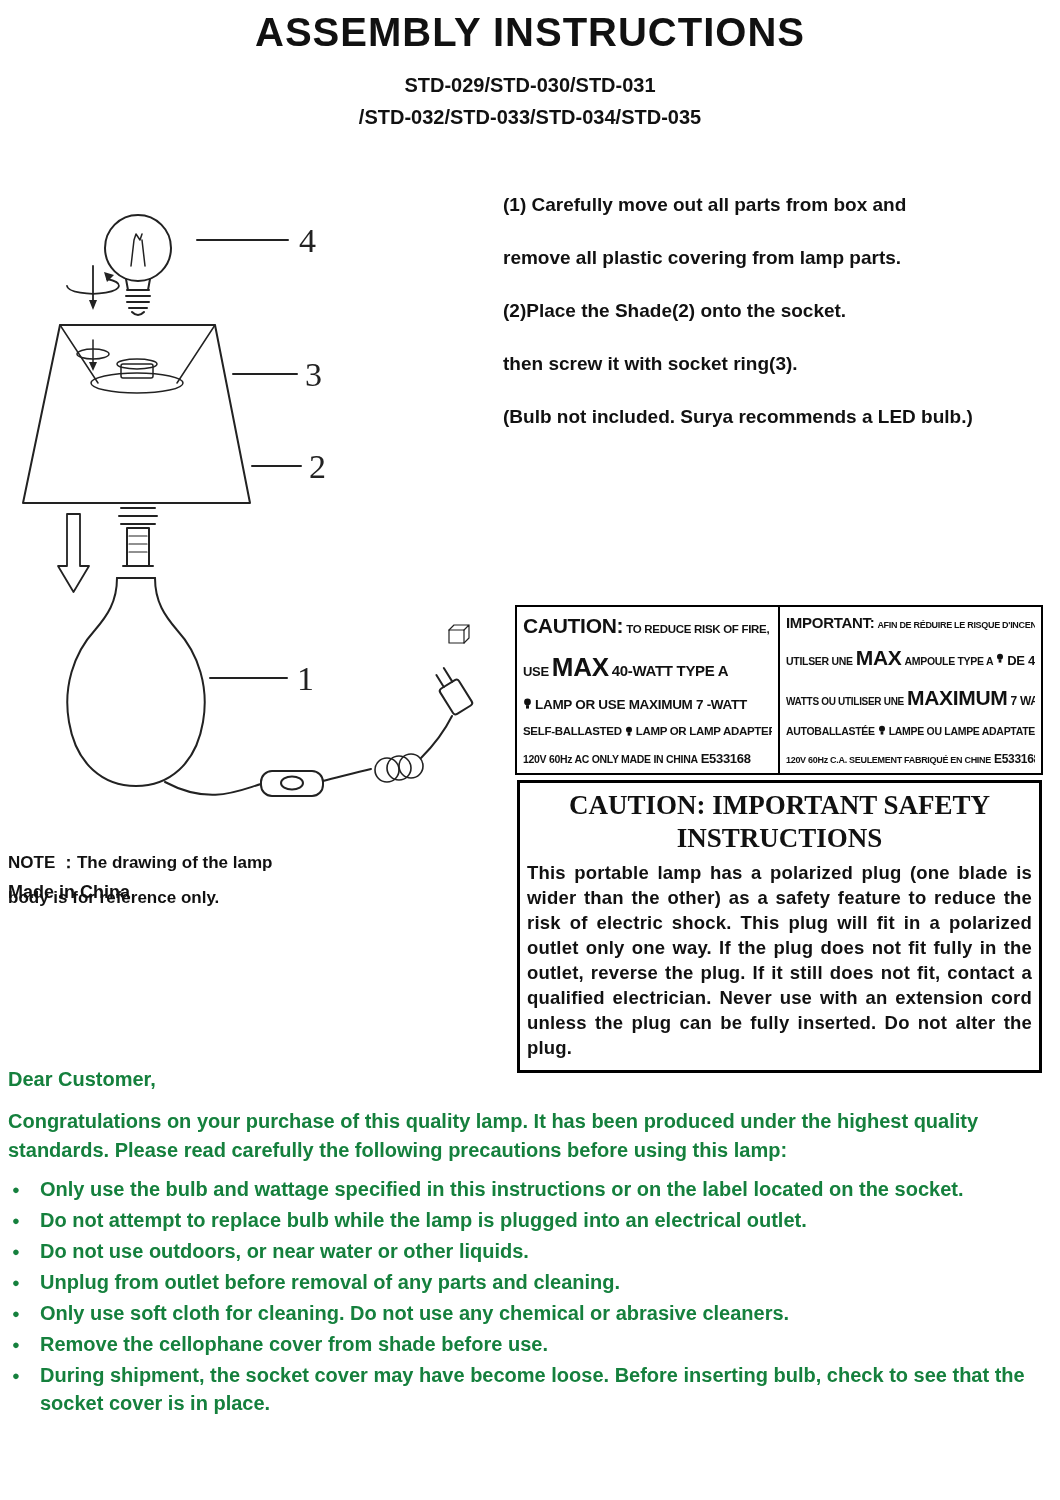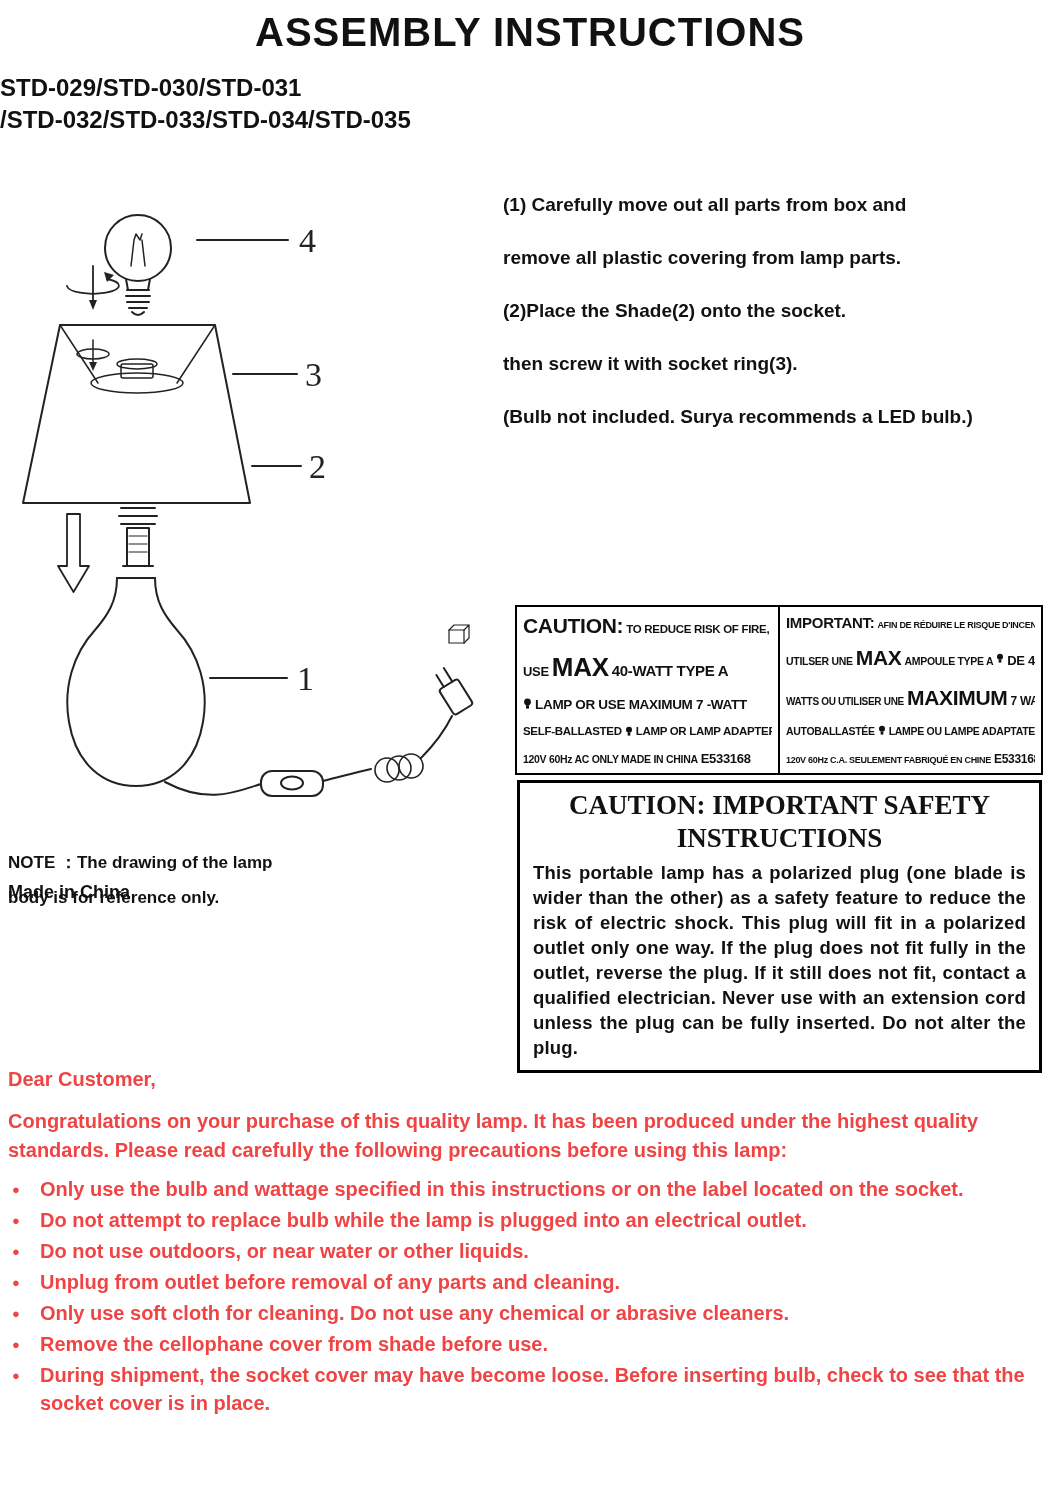--- a/index.html
+++ b/index.html
@@ -1,53 +1,53 @@
 <!DOCTYPE html>
 <html><head>
 <meta charset="utf-8">
 <style>
   html,body{margin:0;padding:0;background:#fff;}
   .page{position:relative;width:1060px;height:1500px;margin:0 auto;background:#fff;
         font-family:"Liberation Sans",sans-serif;color:#111;overflow:hidden;}
 
   .title{position:absolute;top:10px;left:0;width:100%;text-align:center;
          font-size:40px;font-weight:700;letter-spacing:1px;}
-  .models{position:absolute;left:0;width:100%;text-align:left;font-size:24px;font-weight:700;}
+  .models{position:absolute;left:0;width:100%;text-align:center;font-size:20px;font-weight:700;}
   .m1{top:74px}.m2{top:106px}
 
   .diagram{position:absolute;left:5px;top:178px;width:480px;height:660px;}
 
   .steps{position:absolute;left:503px;top:193px;width:540px;}
   .steps p{margin:0 0 29px 0;font-size:19px;font-weight:700;line-height:24px;}
 
   .caution-label{position:absolute;left:515px;top:605px;width:528px;height:170px;
                  border:2px solid #000;box-sizing:border-box;display:flex;background:#fff;}
   .label-col{flex:1;padding:7px 6px;display:flex;flex-direction:column;
              justify-content:space-between;overflow:hidden;min-width:0;}
   .label-col + .label-col{border-left:2px solid #000;}
   .lab-line{display:flex;align-items:baseline;gap:3px;white-space:nowrap;
             font-weight:700;letter-spacing:-0.3px;overflow:hidden;}
   .s9{font-size:9px}.s10{font-size:10px}.s105{font-size:10.5px}.s115{font-size:11.5px}.s12{font-size:12px}.s13{font-size:13px}
   .s135{font-size:13.5px}.s15{font-size:15px}.s21{font-size:21px}.s26{font-size:26px}
   .bulb-ic{align-self:center;line-height:0;}
   .bulb-ic svg{display:block;}
 
   .safety-box{position:absolute;left:517px;top:780px;width:525px;box-sizing:border-box;
-              border:3px solid #000;padding:6px 13px 10px;background:#fff;}
+              border:3px solid #000;padding:6px 7px 10px;background:#fff;}
   .safety-title{text-align:center;font-family:"Liberation Serif",serif;
                 font-size:27px;font-weight:700;line-height:33px;}
   .safety-body{margin-top:5px;font-size:18.5px;font-weight:700;line-height:25px;
                text-align:justify;letter-spacing:0.2px;}
 
   .note{position:absolute;left:8px;top:845px;width:340px;font-size:17px;
         font-weight:700;line-height:35px;}
   .origin{position:absolute;left:8px;top:882px;font-size:18px;font-weight:700;}
 
   .customer{position:absolute;left:8px;top:1068px;width:1046px;font-size:20px;
-            font-weight:700;color:#ef4444;}
+            font-weight:700;color:#15803d;}
   .customer .greeting{margin:0 0 16px 0;font-size:20px;}
   .customer .intro{margin:0 0 10px 0;line-height:29px;}
   .customer ul{list-style:none;margin:0;padding:0;}
   .customer li{position:relative;padding-left:32px;line-height:28px;margin-bottom:3px;}
   .customer li::before{content:"●";position:absolute;left:4px;top:1px;font-size:13px;}
 </style>
 </head>
 <body>
 
 <div class="page">

